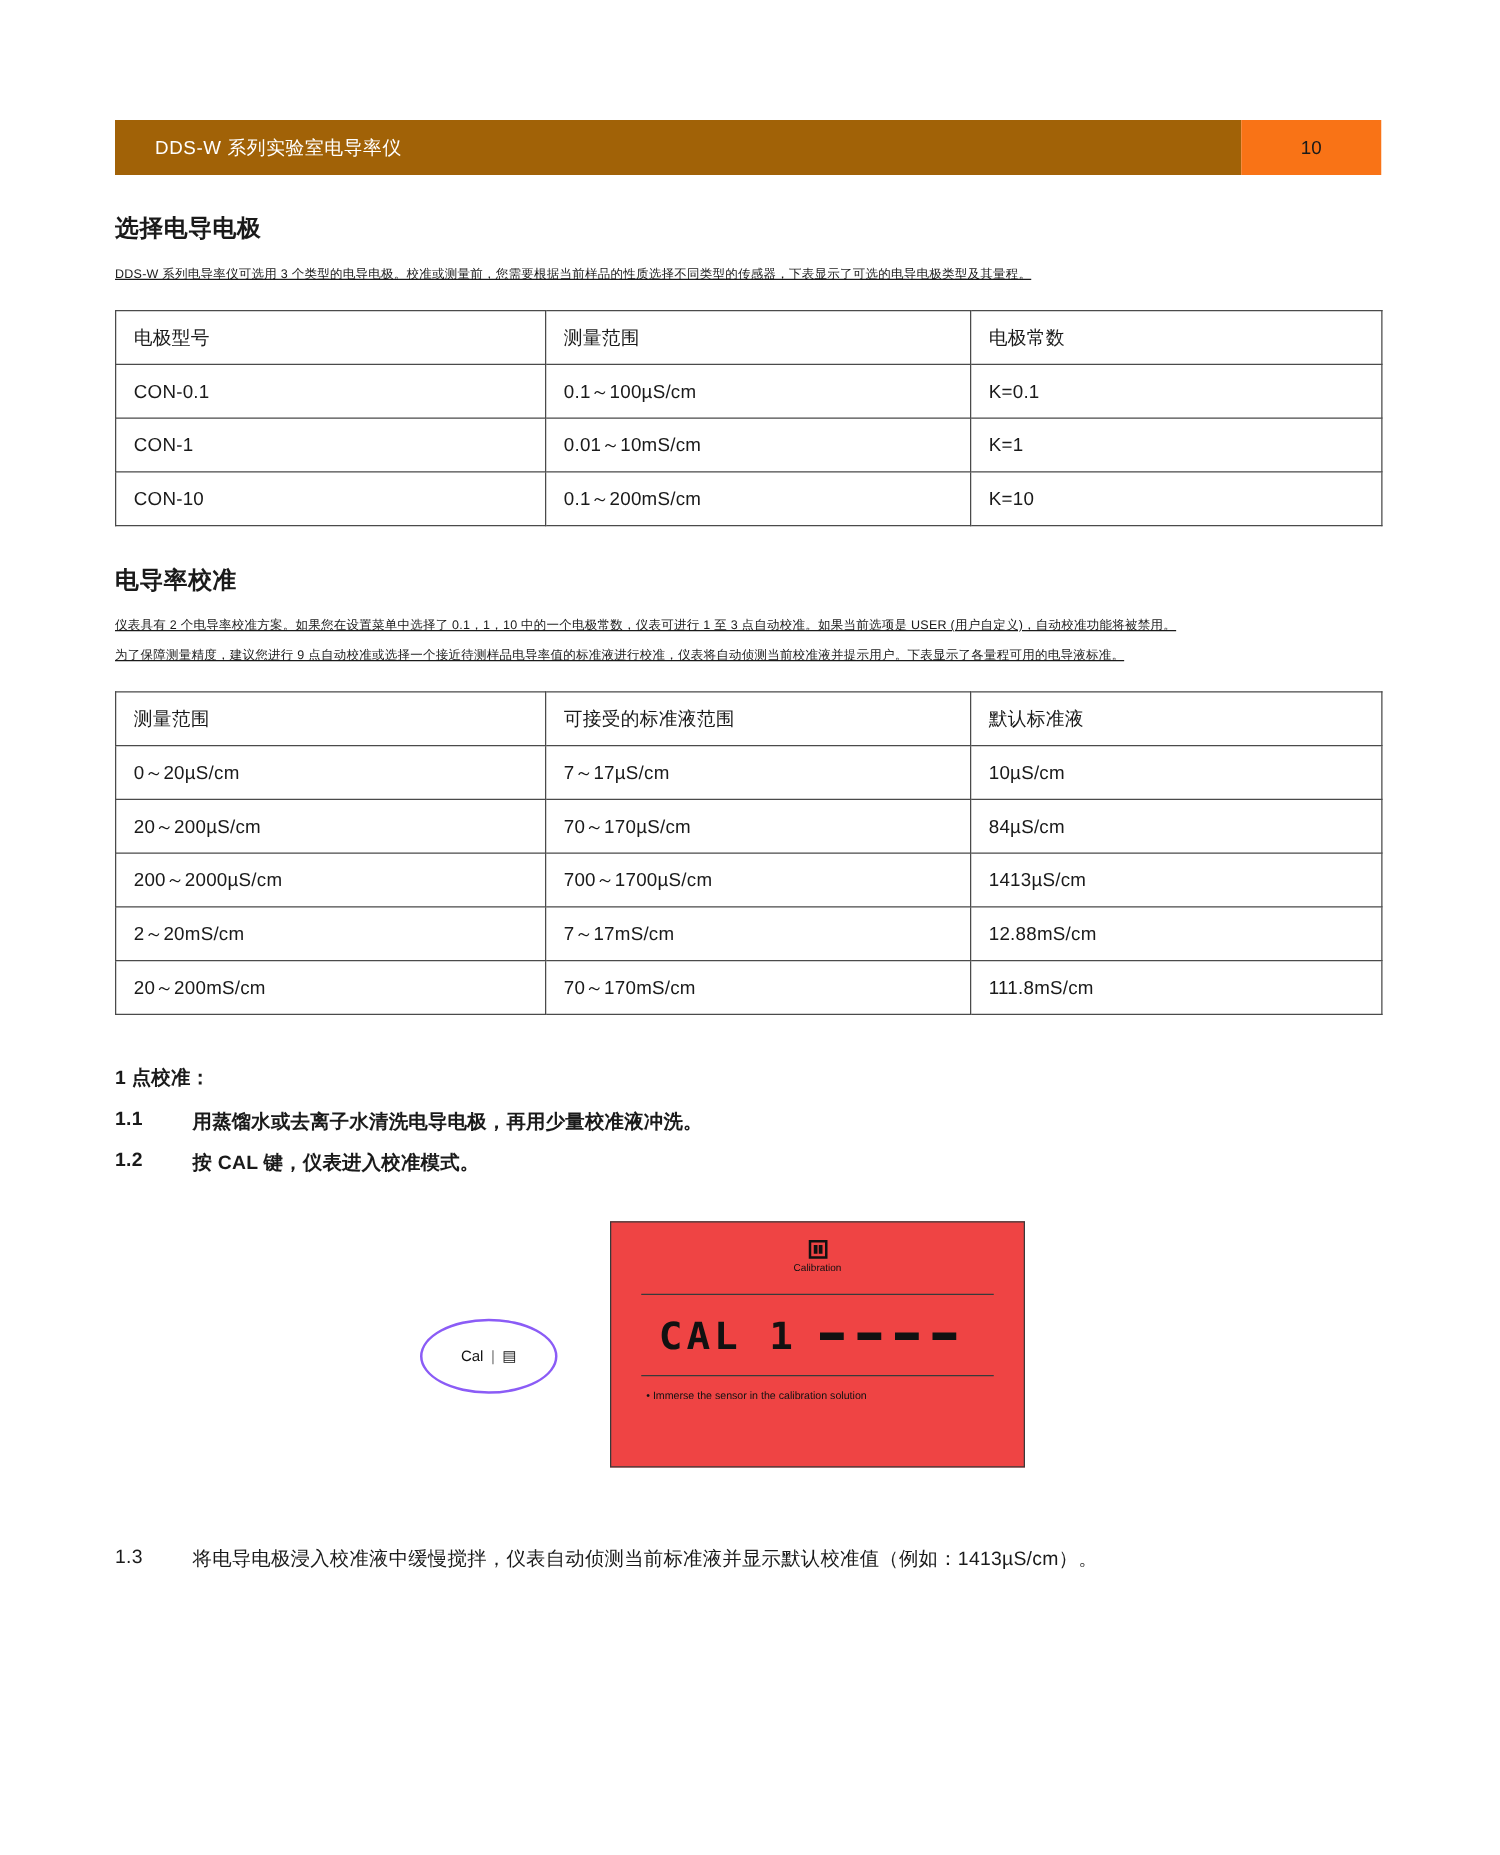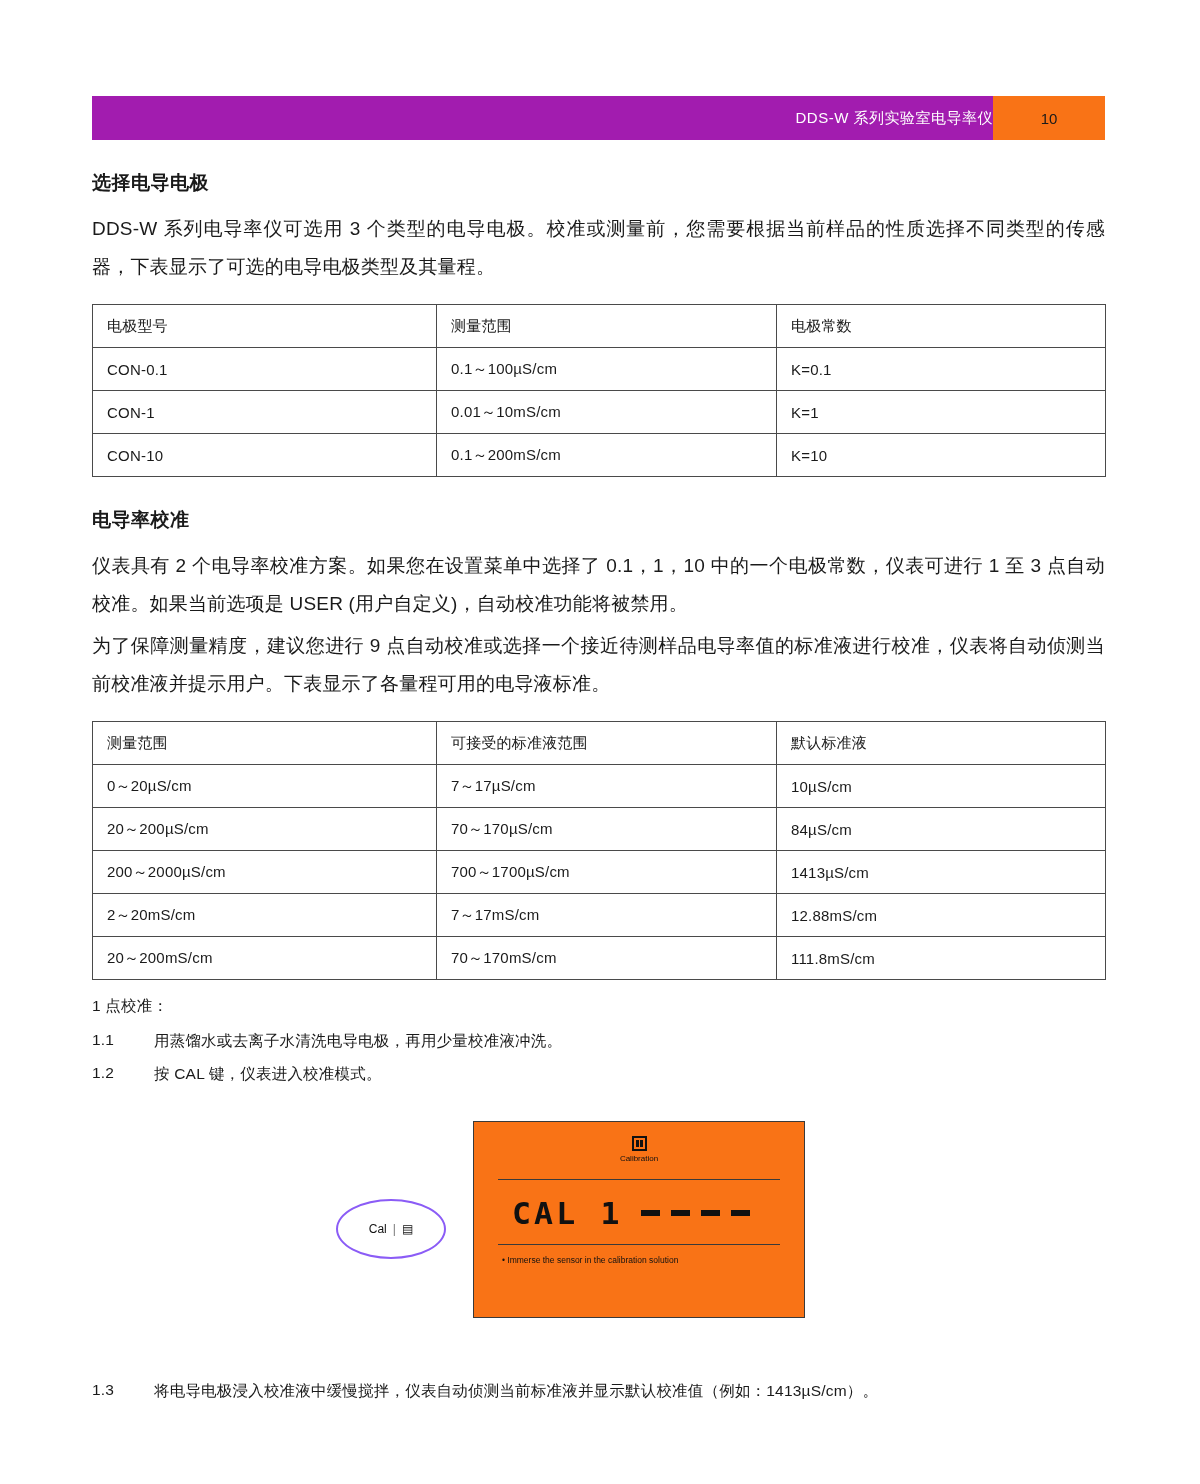--- a/index.html
+++ b/index.html
@@ -26,24 +26,23 @@
   .header {
     position: absolute;
     left: 92px;
     top: 96px;
     width: 1013px;
     height: 44px;
     display: flex;
   }
   .header-black {
     flex: 1 1 auto;
-    background: #a21caf;
-    display: flex;
-    align-items: center;
-    justify-content: flex-end;
+    background: #a16207;
+    display: flex;
+    align-items: center;
   }
   .header-title {
     color: #ffffff;
     font-size: 15px;
     letter-spacing: 0.5px;
     padding-left: 32px;
     font-weight: 400;
   }
   .header-page {
     width: 112px;
@@ -63,25 +62,26 @@
     width: 1013px;
   }
 
   h2.section-title {
     font-size: 19px;
     font-weight: 700;
     margin: 0 0 14px 0;
     letter-spacing: 0.5px;
   }
   p.para {
-    font-size: 19px;
+    font-size: 10px;
     line-height: 2.0;
     margin: 0 0 4px 0;
     text-align: justify;
     letter-spacing: 0.2px;
+    text-decoration: underline;
   }
 
   
   table.doc-table {
     border-collapse: collapse;
     width: 1013px;
     margin: 18px 0 0 0;
     table-layout: fixed;
   }
   table.doc-table td, table.doc-table th {
@@ -93,21 +93,22 @@
     letter-spacing: 0.2px;
     height: 20px;
   }
   table.doc-table col.c1 { width: 344px; }
   table.doc-table col.c2 { width: 340px; }
   table.doc-table col.c3 { width: 329px; }
   .gap-b { height: 30px; }
 
   
   .steps {
-    margin-top: 16px;
+    margin-top: 40px;
+    font-weight: bold;
   }
   .step-head {
     font-size: 15.5px;
     margin-bottom: 14px;
     letter-spacing: 0.2px;
   }
   .step-row {
     display: flex;
     font-size: 15.5px;
     margin-bottom: 12px;
@@ -140,26 +141,26 @@
     font-size: 12px;
     color: #111;
   }
   .cal-key .sep {
     color: #777;
     font-size: 12px;
   }
 
   .lcd {
     position: absolute;
-    left: 381px;
+    left: 396px;
     top: 0;
     width: 330px;
     height: 195px;
     border: 1px solid #3a3a3a;
-    background: #f97316;
+    background: #ef4444;
   }
   .lcd-top {
     position: absolute;
     left: 0; right: 0;
     top: 14px;
     display: flex;
     flex-direction: column;
     align-items: center;
   }
   .lcd-icon {

